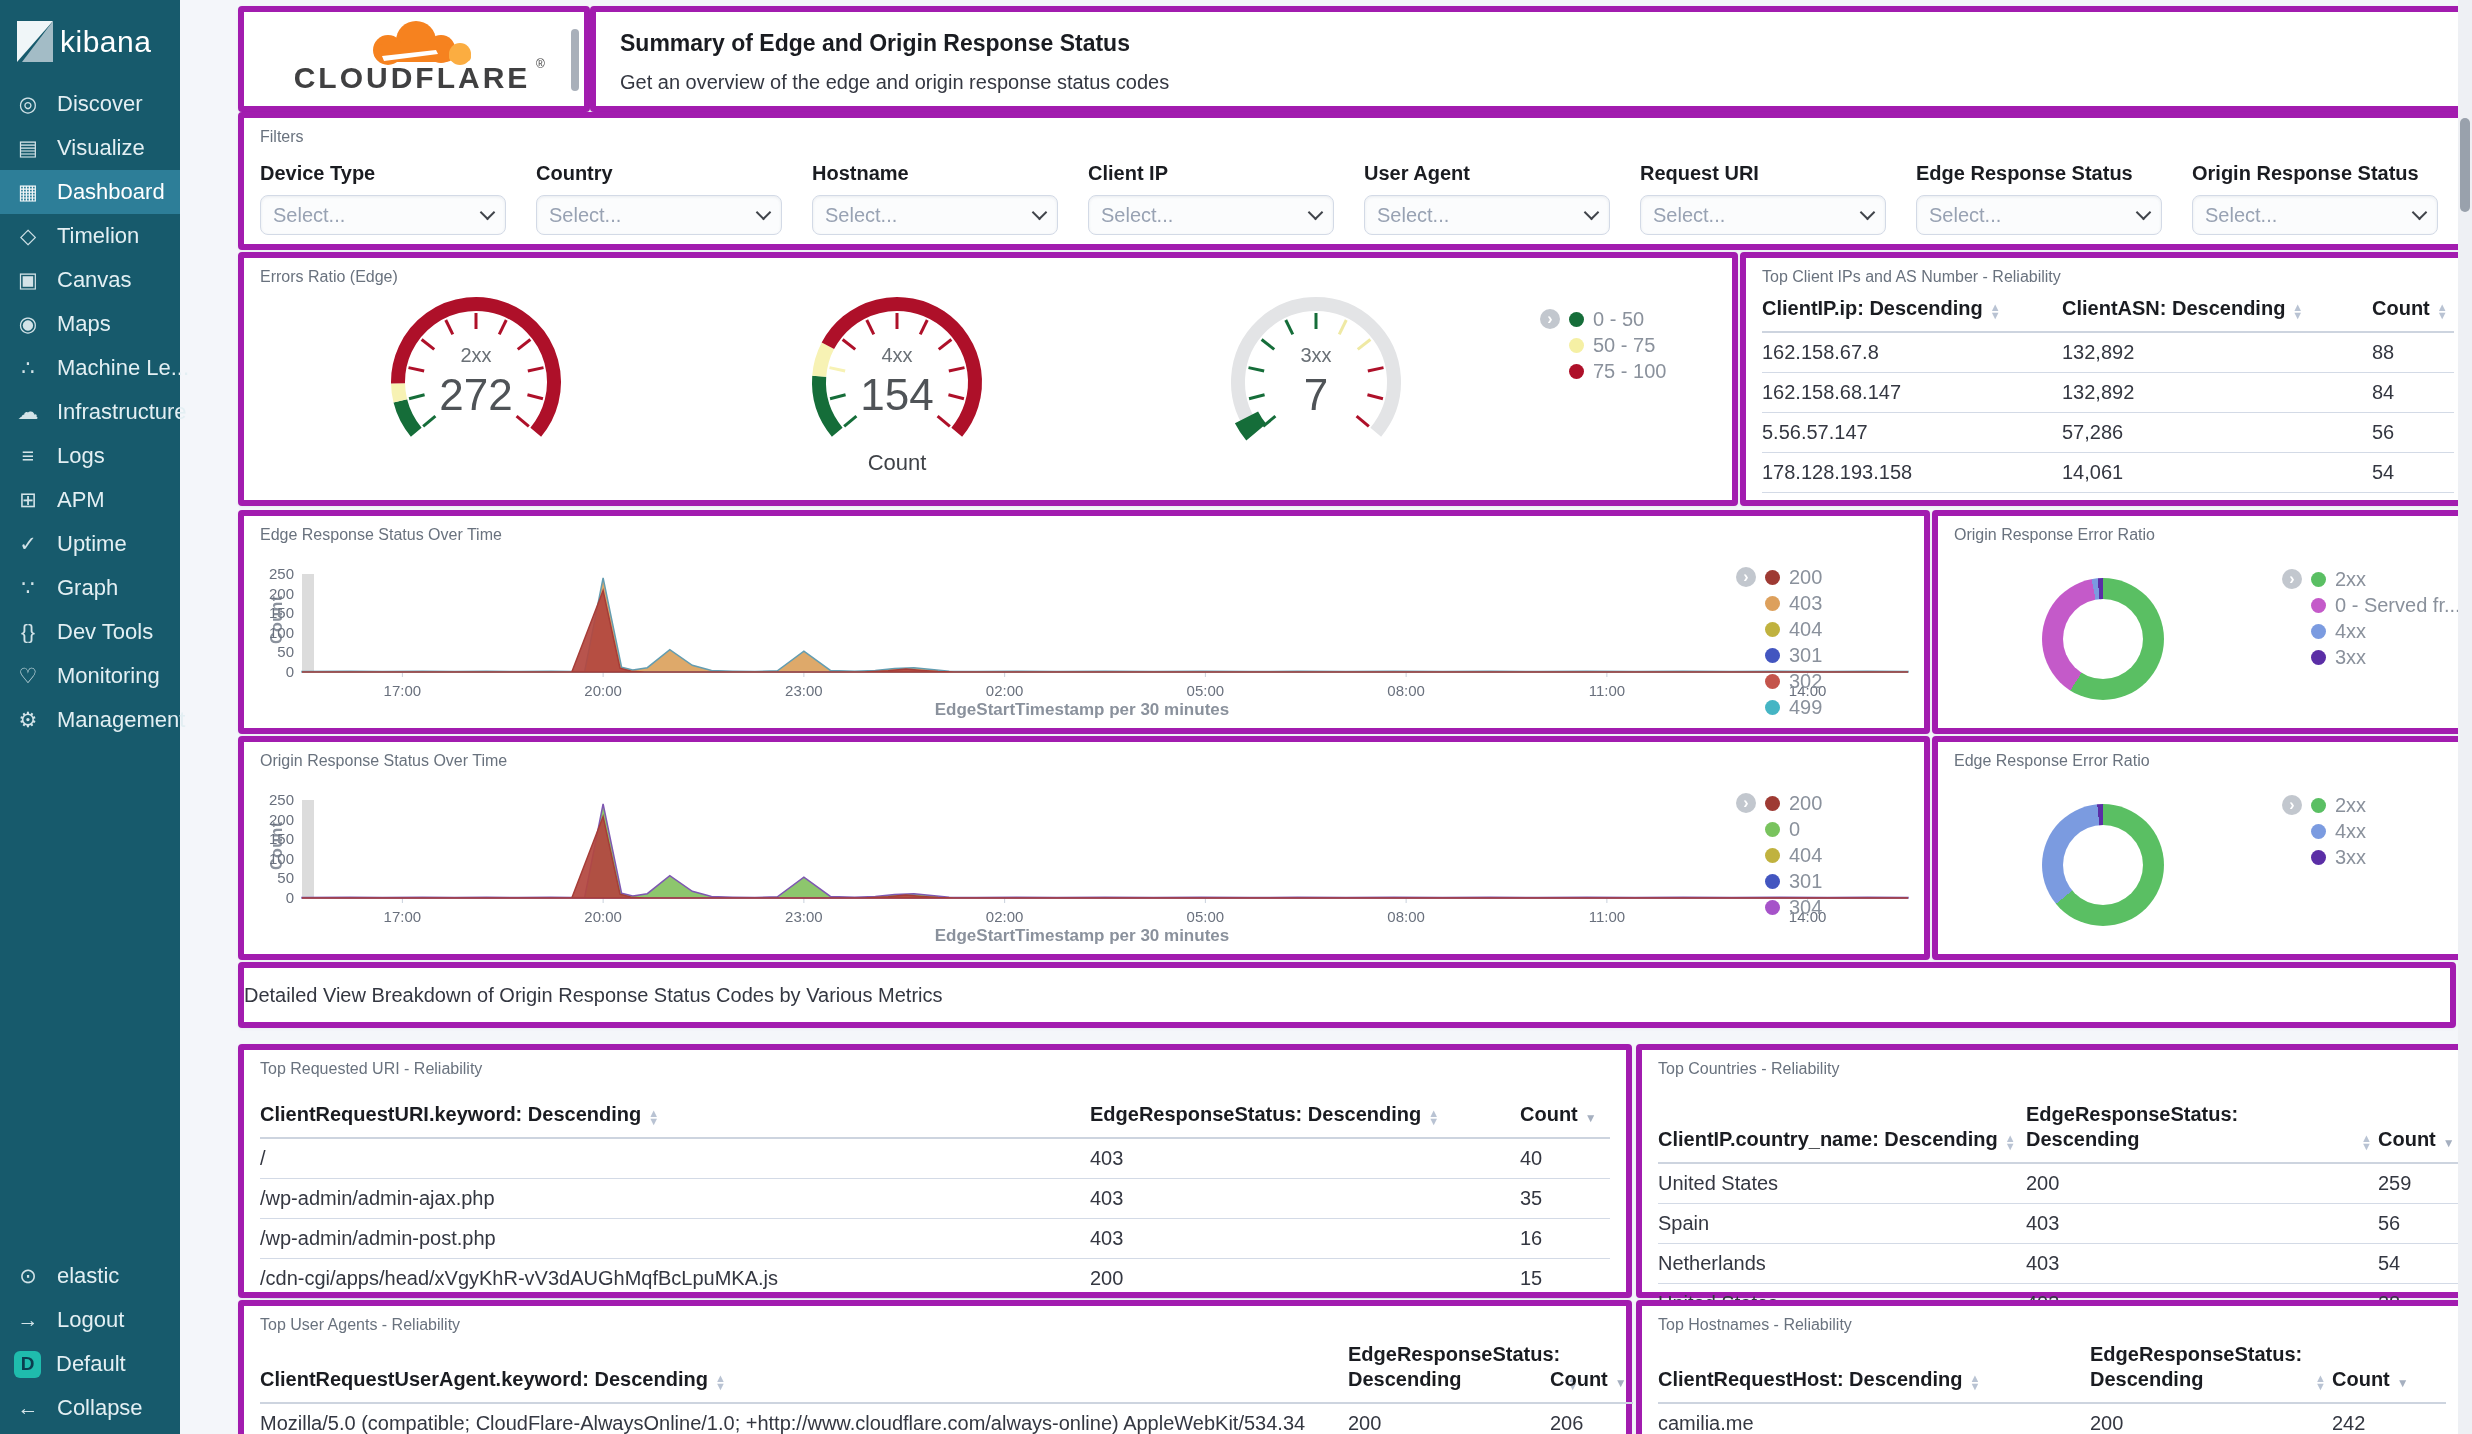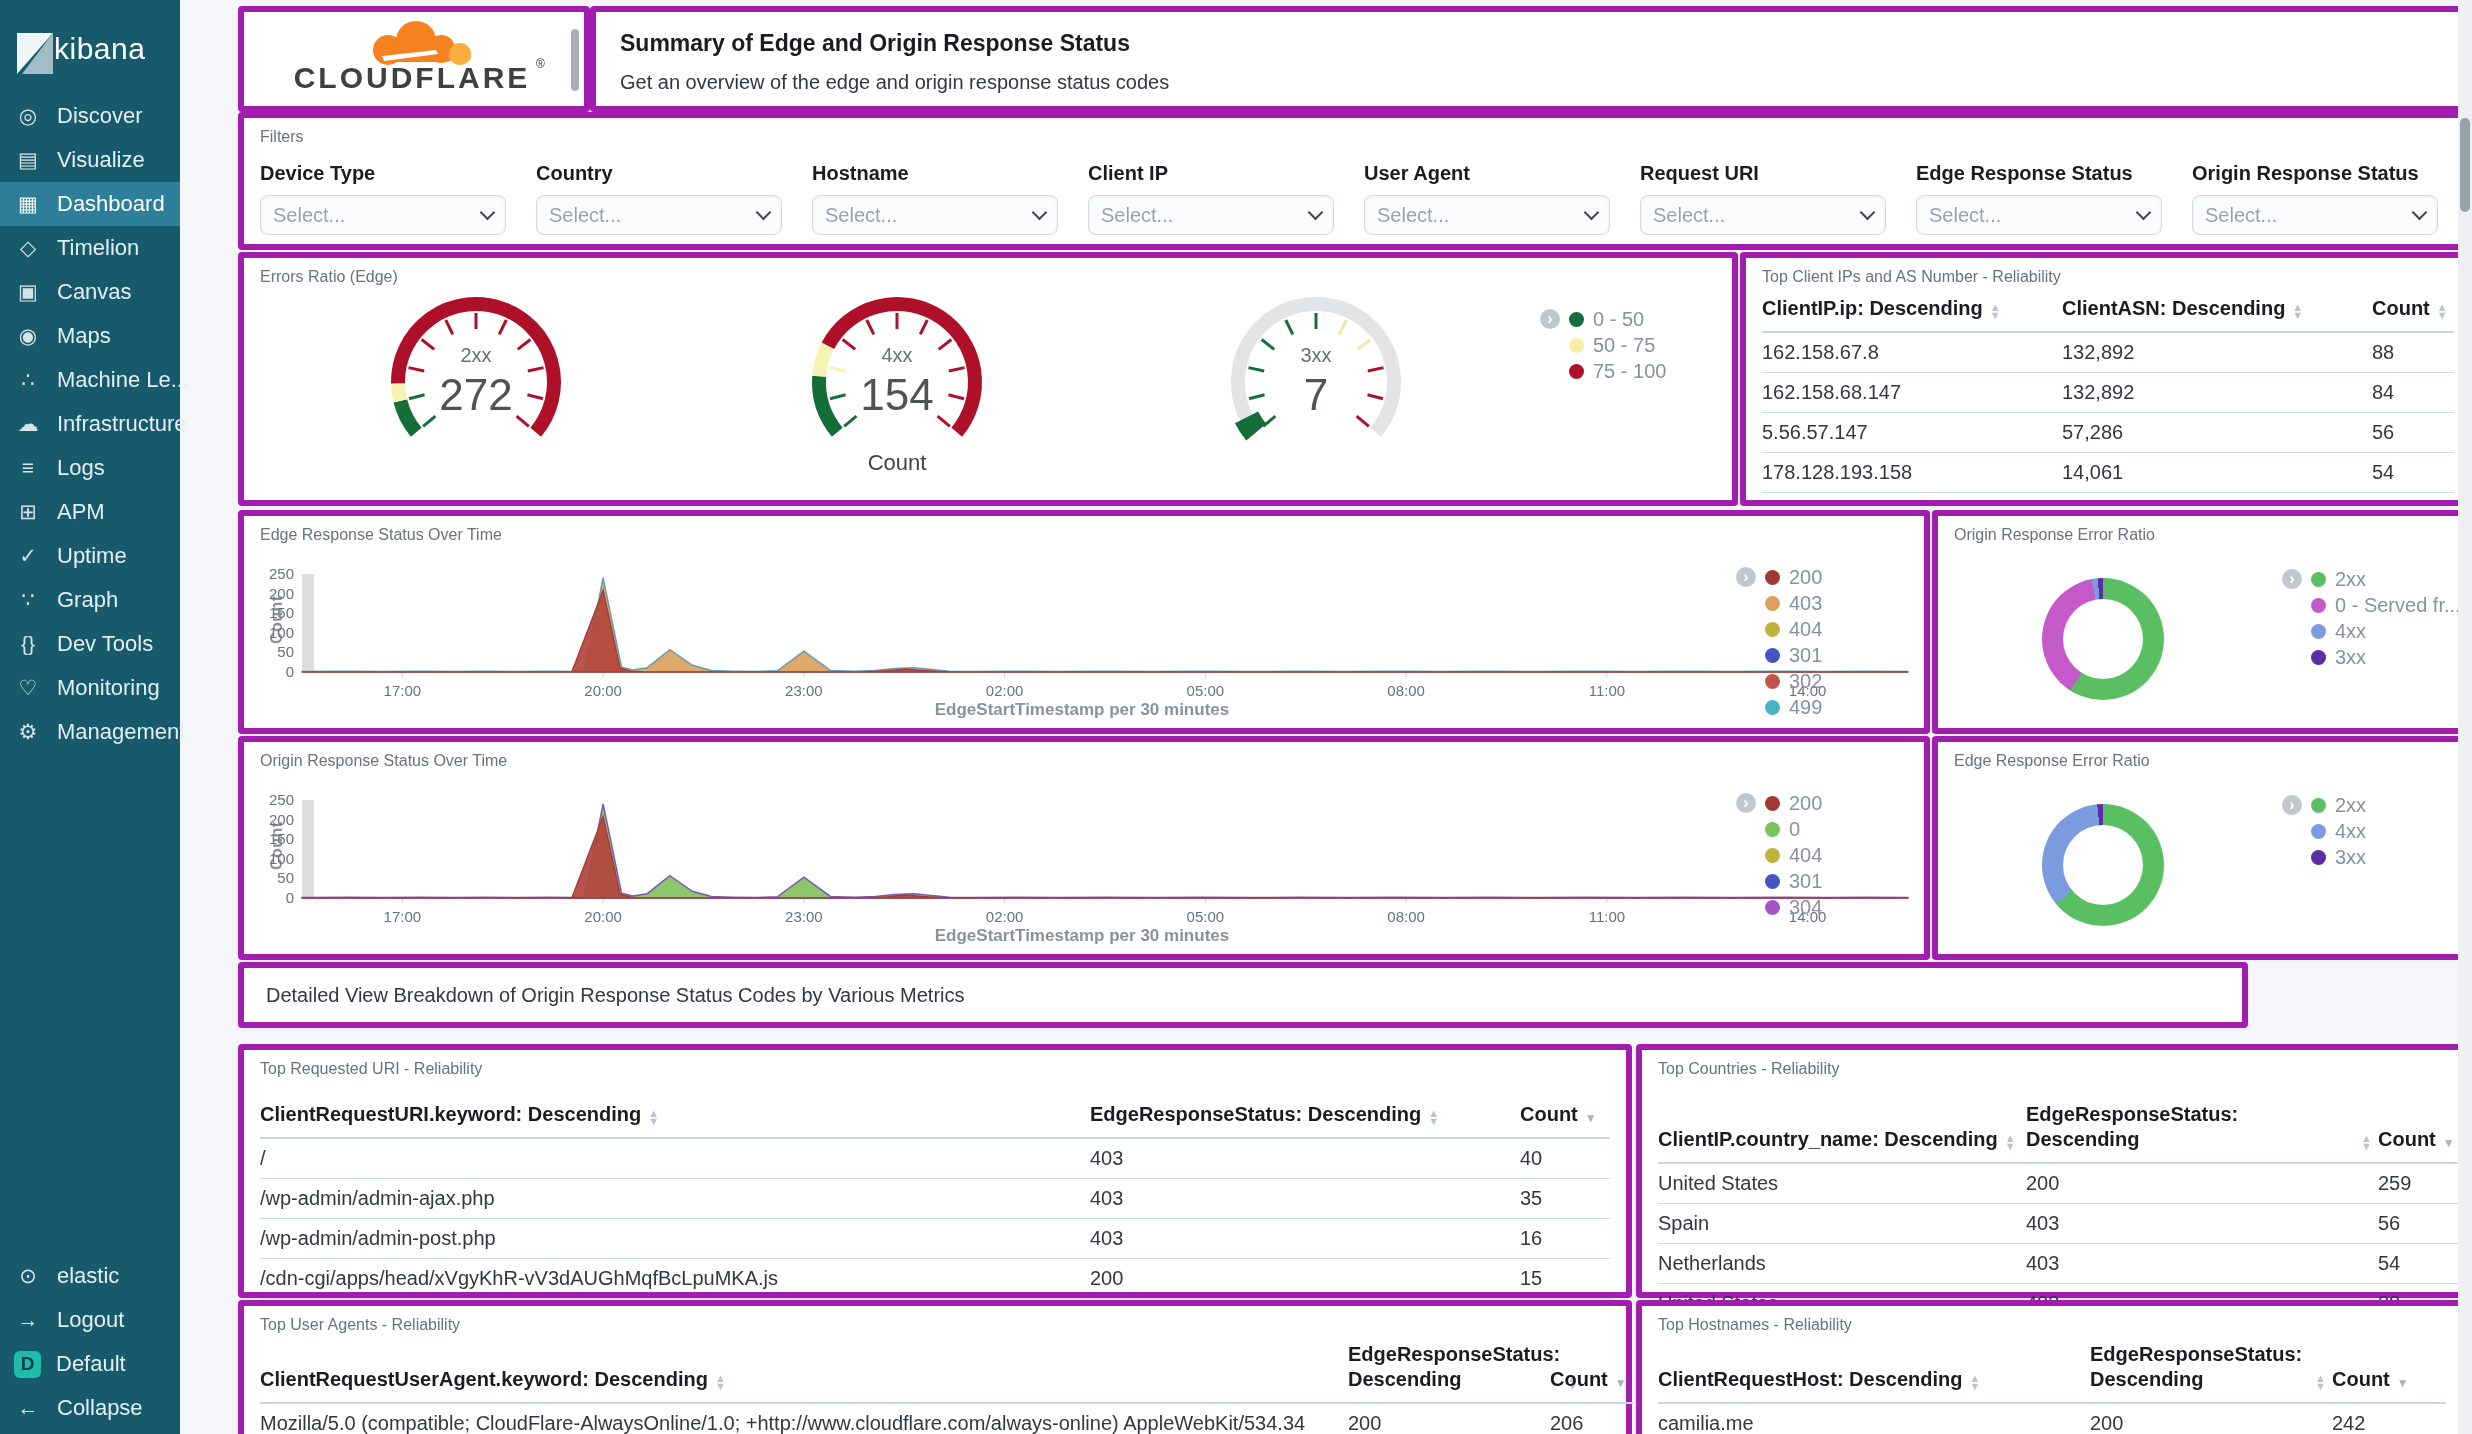--- a/index.html
+++ b/index.html
@@ -1,39 +1,39 @@
 <!DOCTYPE html>
 <html><head>
 <meta charset="utf-8">
 <style>
   html,body{margin:0;padding:0}
   body{width:2472px;height:1434px;overflow:hidden;background:#f4f6fa;position:relative;
        font-family:"Liberation Sans",sans-serif;color:#343741}
   
   .sidebar{position:absolute;left:0;top:0;width:180px;height:1434px;background:#175a6c;z-index:5}
-  .side-logo{display:flex;gap:0;padding:32px 16px 18px}
+  .side-logo{display:flex;align-items:center;gap:6px;padding:20px 16px 18px}
   .side-logo-text{color:#fff;font-size:30px;font-weight:500;letter-spacing:.5px}
   .nav-item{display:flex;align-items:center;gap:15px;height:44px;padding:0 14px;font-size:22px;color:#e3eff3;cursor:pointer;white-space:nowrap}
   .nav-item.active{background:#2d7e98;color:#fff}
   .nav-icon{width:28px;min-width:28px;text-align:center;font-size:21px;opacity:.92}
   .side-footer{position:absolute;bottom:4px;left:0;right:0}
   .badge-default{width:27px;height:27px;min-width:27px;background:#1fbcad;color:#0b3d4e;border-radius:6px;
                  font-weight:700;display:flex;align-items:center;justify-content:center;font-size:19px;opacity:1}
   
   .panel{position:absolute;background:#fff;border:6px solid #a21caf;border-radius:4px;box-shadow:0 1px 3px rgba(80,95,120,.07)}
   #p-logo{left:238px;top:6px;width:340px;height:94px}
   #p-title{left:590px;top:6px;width:1866px;height:94px}
   #p-filters{left:238px;top:112px;width:2218px;height:126px}
   #p-gauges{left:238px;top:252px;width:1488px;height:242px}
   #p-ips{left:1740px;top:252px;width:716px;height:242px}
   #p-edge-time{left:238px;top:510px;width:1680px;height:212px}
   #p-origin-ratio{left:1932px;top:510px;width:524px;height:212px}
   #p-origin-time{left:238px;top:736px;width:1680px;height:212px}
   #p-edge-ratio{left:1932px;top:736px;width:524px;height:212px}
-  #p-detail{left:238px;top:962px;width:2010px;height:66px;display:flex;align-items:center;padding-left:22px;box-sizing:border-box}
+  #p-detail{left:238px;top:962px;width:2218px;height:66px;display:flex;align-items:center;box-sizing:border-box}
   #p-uri{left:238px;top:1044px;width:1382px;height:242px}
   #p-countries{left:1636px;top:1044px;width:820px;height:242px}
   #p-ua{left:238px;top:1300px;width:1382px;height:240px}
   #p-hosts{left:1636px;top:1300px;width:820px;height:240px}
   .ptitle{position:absolute;left:16px;top:10px;font-size:16px;color:#69727e;white-space:nowrap}
   
   .dash-title{font-size:23px;font-weight:700;color:#1a1c21;margin:18px 0 0 24px}
   .dash-sub{font-size:20px;color:#343741;margin:14px 0 0 24px}
   .mini-scroll{position:absolute;right:5px;top:17px;width:8px;height:62px;background:#a9b0ba;border-radius:4px}
   

